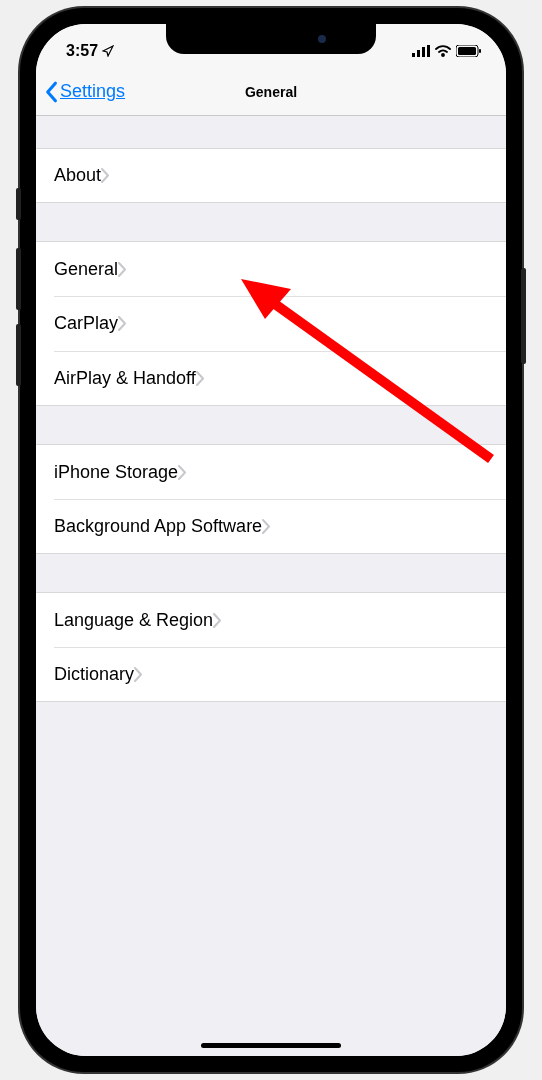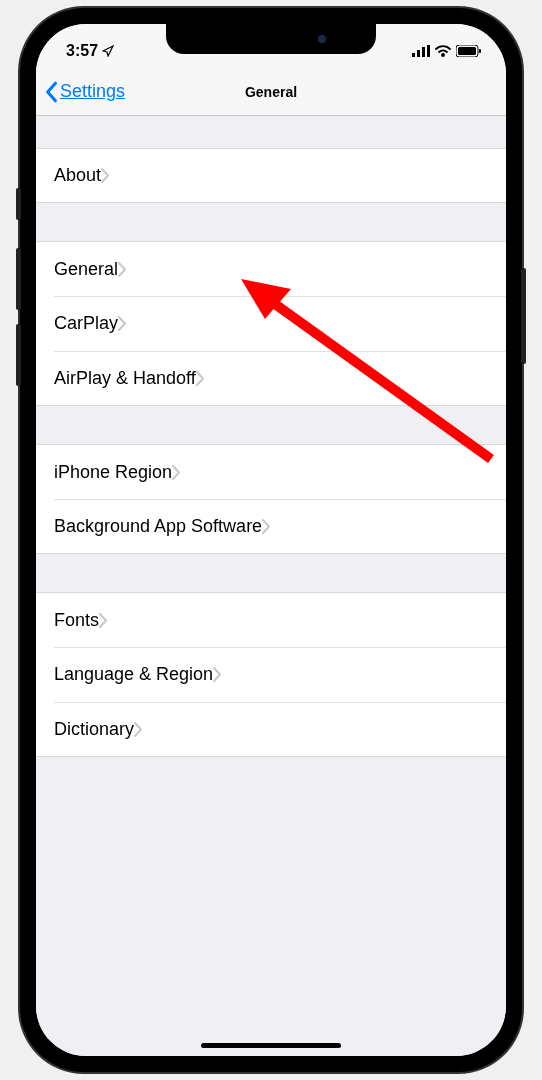--- a/index.html
+++ b/index.html
@@ -220,40 +220,34 @@
           <div class="cell">
             <span>AirPlay &amp; Handoff</span>
             <svg width="9" height="15" viewBox="0 0 9 15" class="chevron">
               <path d="M1 1 L7 7.5 L1 14" fill="none" stroke="#c7c7cc" stroke-width="2" stroke-linecap="round" stroke-linejoin="round"></path>
             </svg>
           </div>
         </div>
         <div class="group-gap"></div>
         <div class="group">
           <div class="cell">
-            <span>iPhone Region</span>
+            <span>iPhone Storage</span>
             <svg width="9" height="15" viewBox="0 0 9 15" class="chevron">
               <path d="M1 1 L7 7.5 L1 14" fill="none" stroke="#c7c7cc" stroke-width="2" stroke-linecap="round" stroke-linejoin="round"></path>
             </svg>
           </div>
           <div class="cell">
             <span>Background App Software</span>
             <svg width="9" height="15" viewBox="0 0 9 15" class="chevron">
               <path d="M1 1 L7 7.5 L1 14" fill="none" stroke="#c7c7cc" stroke-width="2" stroke-linecap="round" stroke-linejoin="round"></path>
             </svg>
           </div>
         </div>
         <div class="group-gap"></div>
         <div class="group">
-          <div class="cell">
-            <span>Fonts</span>
-            <svg width="9" height="15" viewBox="0 0 9 15" class="chevron">
-              <path d="M1 1 L7 7.5 L1 14" fill="none" stroke="#c7c7cc" stroke-width="2" stroke-linecap="round" stroke-linejoin="round"></path>
-            </svg>
-          </div>
           <div class="cell">
             <span>Language &amp; Region</span>
             <svg width="9" height="15" viewBox="0 0 9 15" class="chevron">
               <path d="M1 1 L7 7.5 L1 14" fill="none" stroke="#c7c7cc" stroke-width="2" stroke-linecap="round" stroke-linejoin="round"></path>
             </svg>
           </div>
           <div class="cell">
             <span>Dictionary</span>
             <svg width="9" height="15" viewBox="0 0 9 15" class="chevron">
               <path d="M1 1 L7 7.5 L1 14" fill="none" stroke="#c7c7cc" stroke-width="2" stroke-linecap="round" stroke-linejoin="round"></path>

